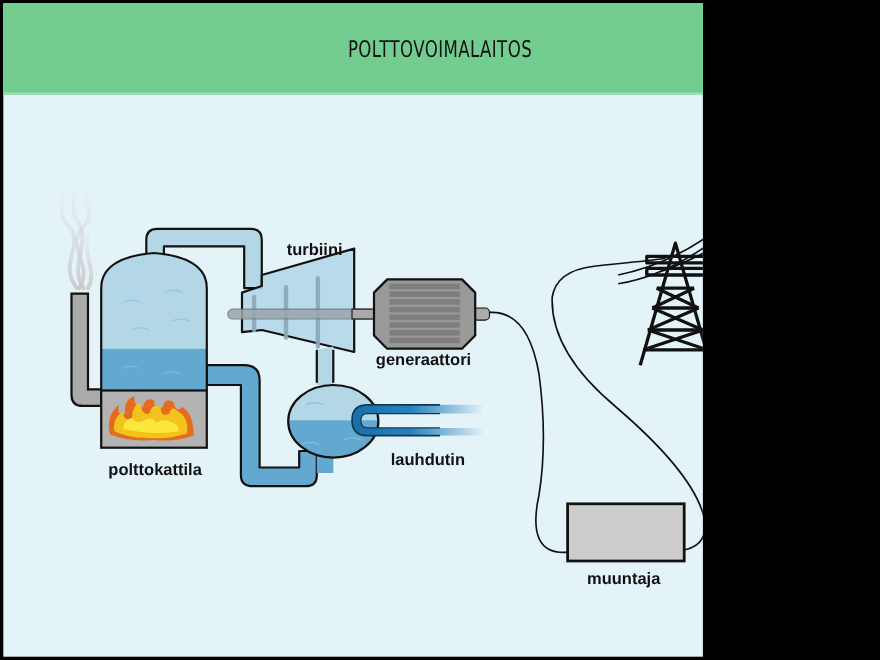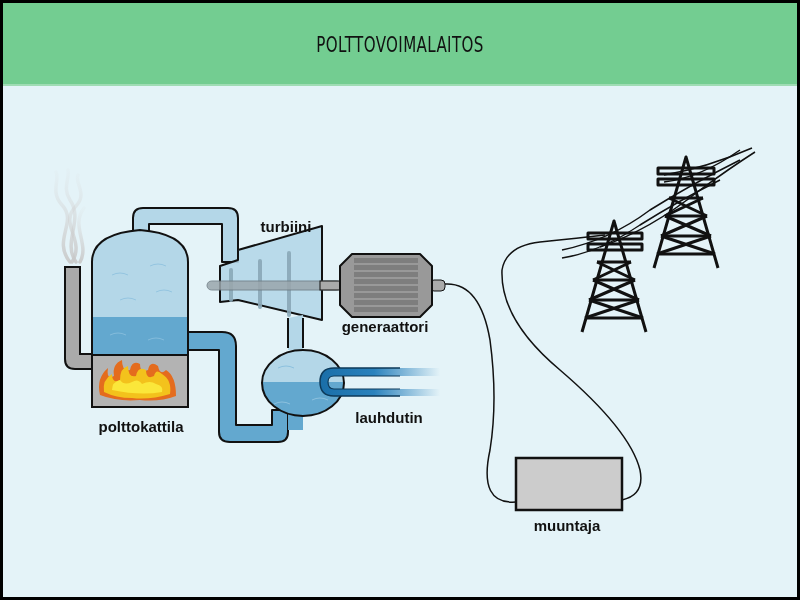--- a/index.html
+++ b/index.html
@@ -1,17 +1,17 @@
 <!DOCTYPE html>
 <html><head>
   <meta charset="utf-8">
   <style>
     html, body { margin: 0; padding: 0; }
     body { width: 800px; height: 600px; background: #000; position: relative; overflow: hidden; }
-    .frame { position: absolute; left: 3px; top: 3px; width: 794px; height: 594px; background: #e4f3f8; overflow: hidden; }
+    .frame { position: absolute; left: 3px; top: 3px; width: 636px; height: 594px; background: #e4f3f8; overflow: hidden; }
     .header { position: absolute; left: 0; top: 0; width: 794px; height: 81px; background: #73cd91; border-bottom: 2px solid #9fdcb4; }
     .title { position: absolute; left: 0; top: 30px; width: 794px; text-align: center; font-family: "DejaVu Sans", sans-serif; font-size: 21px; color: #111; transform: scaleX(0.72); letter-spacing: 0.5px; }
     svg.diagram { position: absolute; left: -3px; top: -3px; }
     .lbl { font-family: "Liberation Sans", sans-serif; font-weight: bold; font-size: 15px; fill: #111; }
   </style>
 </head>
 <body>
 
 <div class="frame">
   <div class="header">

